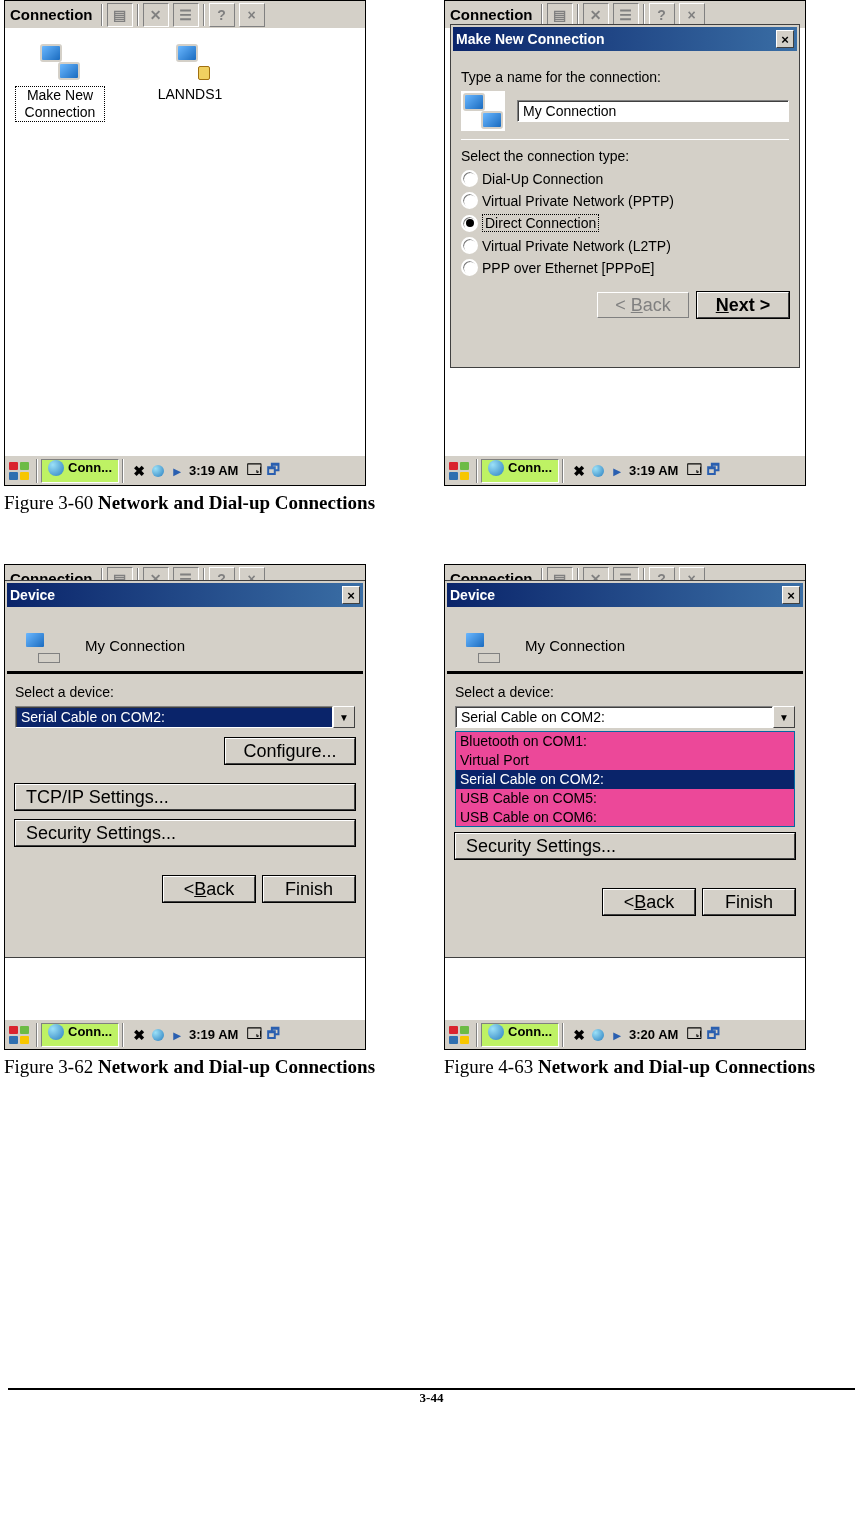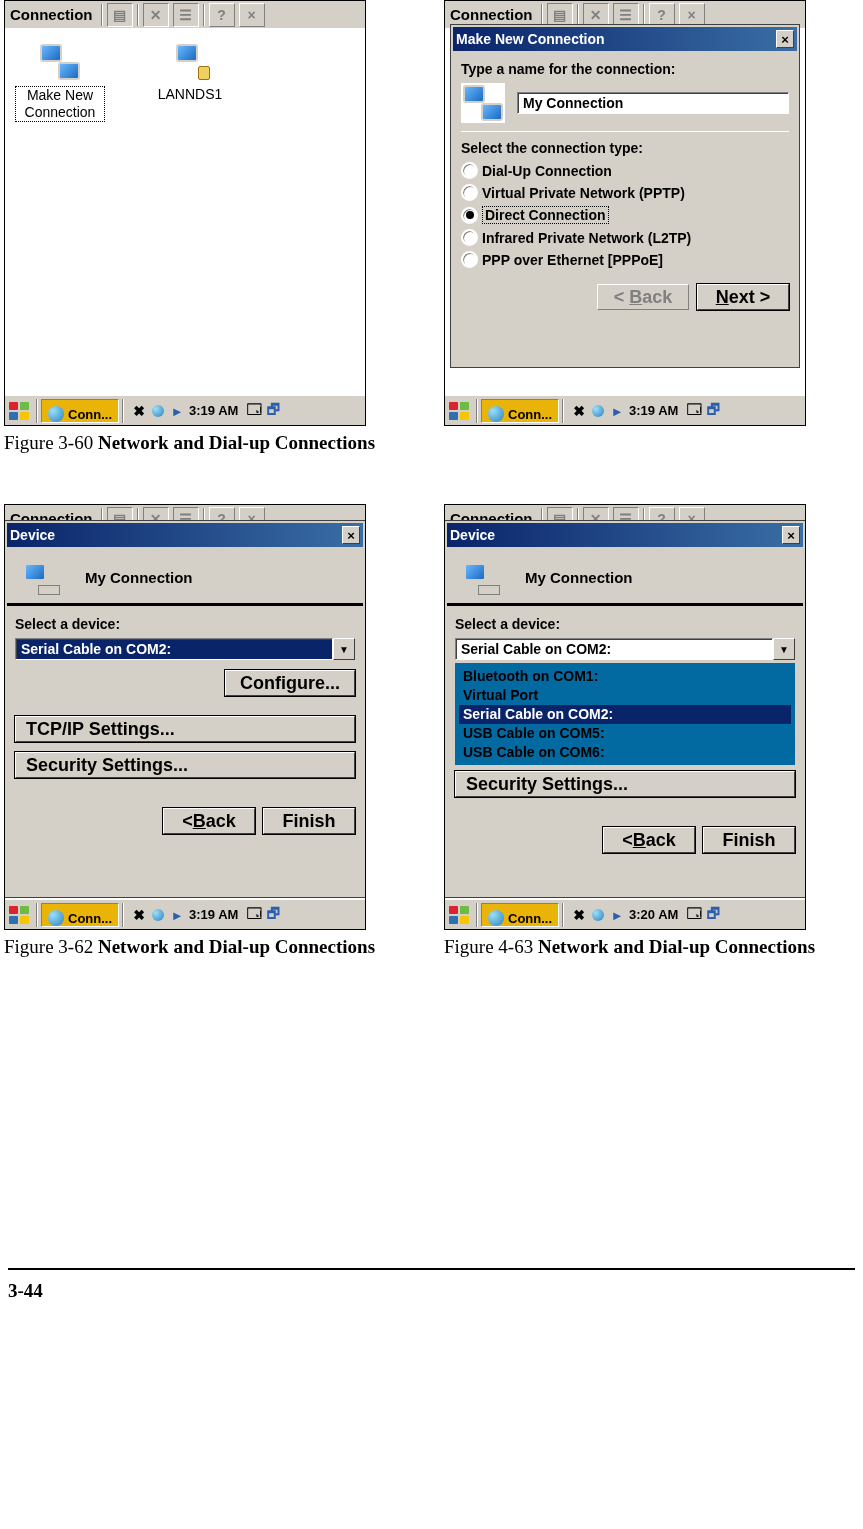--- a/index.html
+++ b/index.html
@@ -23,21 +23,21 @@
     width: 410px;
   }
   .caption {
     font-family: "Times New Roman", serif;
     font-size: 19px;
     margin: 6px 0 30px 0;
   }
   .caption .bold { font-weight: bold; }
   .screen {
     width: 362px;
-    height: 426px;
+    height: 486px;
     border: 1px solid #000;
     background: #fff;
     position: relative;
     overflow: hidden;
   }
   
   .apptoolbar {
     height: 28px;
     background: #d4d0c8;
     border-bottom: 1px solid #fff;
@@ -125,23 +125,23 @@
     height: 24px;
     border-left: 1px solid #808080;
     border-right: 1px solid #fff;
     margin: 0 3px;
   }
   .taskbtn {
     height: 24px;
     border: 1px solid #808080;
     border-right-color: #fff;
     border-bottom-color: #fff;
-    background: #eab308;
+    background: #bef264;
     display: flex;
-    align-items: flex-end;
+    align-items: flex-start;
     padding: 0 6px;
     gap: 4px;
   }
   .earth {
     width: 16px; height: 16px; background: radial-gradient(circle at 30% 30%, #9be0f7, #2a7fc0);
     border-radius: 50%;
   }
   .trayicons { display:flex; align-items:center; gap:3px; margin-left:4px;}
   .trayicon { width:16px; height:16px; display:flex; align-items:center; justify-content:center; font-size:14px;}
   .clock { font-size: 13px; margin: 0 4px; color:#000; font-weight:bold;}
@@ -170,21 +170,21 @@
     align-items:center;
     padding:0 3px;
     font-weight:bold;
     font-size:14px;
     justify-content: space-between;
   }
   .dlg-close {
     width:18px; height:18px; background:#d4d0c8; border:1px solid #fff; border-right-color:#404040; border-bottom-color:#404040;
     color:#000; font-size:13px; font-weight:bold; display:flex; align-items:center; justify-content:center; font-family:Arial;
   }
-  .dlg-body { padding:4px 8px; font-size:14px; color:#000;font-weight:bold;}
+  .dlg-body { padding:12px 8px; font-size:14px; color:#000;}
   .dlg-label { margin:6px 0 6px 0;}
   .radio-row { display:flex; align-items:center; gap:4px; margin:5px 0; font-size:14px;}
   .radio-outer { width:17px; height:17px; border-radius:50%; border:2px solid #fff; box-shadow: inset 1px 1px 0 #808080; background:#fff; display:flex; align-items:center; justify-content:center;}
   .radio-outer.sel::after { content:""; width:8px; height:8px; border-radius:50%; background:#000;}
   .radio-row .rlabel.boxed { border:1px dotted #000; padding:0 2px;}
   .dlg-btnrow { display:flex; justify-content:flex-end; gap:8px; margin-top:16px;}
   .winbutton {
     min-width:92px; height:26px; border:1px solid #fff; border-right-color:#404040; border-bottom-color:#404040;
     background:#d4d0c8; font-size:18px; display:flex; align-items:center; justify-content:center; padding:0 10px;
     box-shadow: 0 0 0 1px #000;
@@ -196,36 +196,36 @@
     box-shadow: inset 1px 1px 0 #404040; background:#fff; padding:2px 5px; font-size:14px;
   }
   .hr { height:3px; background:#000; margin:6px -8px;}
   .hr.light { height:1px; background:#808080; margin:8px 0; border-bottom:1px solid #fff;}
 
   .dropdown { display:flex; }
   .dropdown .input { flex:1; }
   .dropdown .arrow { width:22px; height:22px; background:#d4d0c8; border:1px solid #fff; border-right-color:#404040; border-bottom-color:#404040; display:flex; align-items:center; justify-content:center; font-size:10px;}
   .dropdown .input.selhi { background:#0a246a; color:#fff;}
   .droplist {
-    border:4px solid #0369a1; background:#0369a1; font-size:14px; line-height:1.35;
+    border:1px solid #0369a1; background:#ec4899; font-size:14px; line-height:1.35;
     margin-top:-1px; padding:0;
   }
   .droplist .opt { padding:0 4px;}
   .droplist .opt.sel { background:#0a246a; color:#fff;}
 
   .page-num { 
-    text-align:left; 
+    text-align:center; 
     font-family:"Times New Roman",serif; 
-    font-size:19px; 
+    font-size:13px; 
     font-weight:bold; 
     margin-top:280px; 
     border-top:2px solid #000; 
     margin-left:4px; 
     margin-right:4px; 
-    padding-top:10px;
+    padding-top:0;
     padding-bottom:10px;
   }
 </style>
 </head>
 <body>
 
 <div class="page">
 
 <div class="row">
 
@@ -345,21 +345,21 @@
           <div class="radio-row">
                 <div class="radio-outer"></div>
                 <span class="rlabel">Virtual Private Network (PPTP)</span>
               </div>
           <div class="radio-row">
                 <div class="radio-outer sel"></div>
                 <span class="rlabel boxed">Direct Connection</span>
               </div>
           <div class="radio-row">
                 <div class="radio-outer"></div>
-                <span class="rlabel">Infrared Private Network (L2TP)</span>
+                <span class="rlabel">Virtual Private Network (L2TP)</span>
               </div>
           <div class="radio-row">
                 <div class="radio-outer"></div>
                 <span class="rlabel">PPP over Ethernet [PPPoE]</span>
               </div>
           <div class="dlg-btnrow">
             <div class="winbutton disabled">
                   <span style="color:#808080;">&lt; <span class="ul">B</span>ack</span>
                 </div>
             <div class="winbutton">

